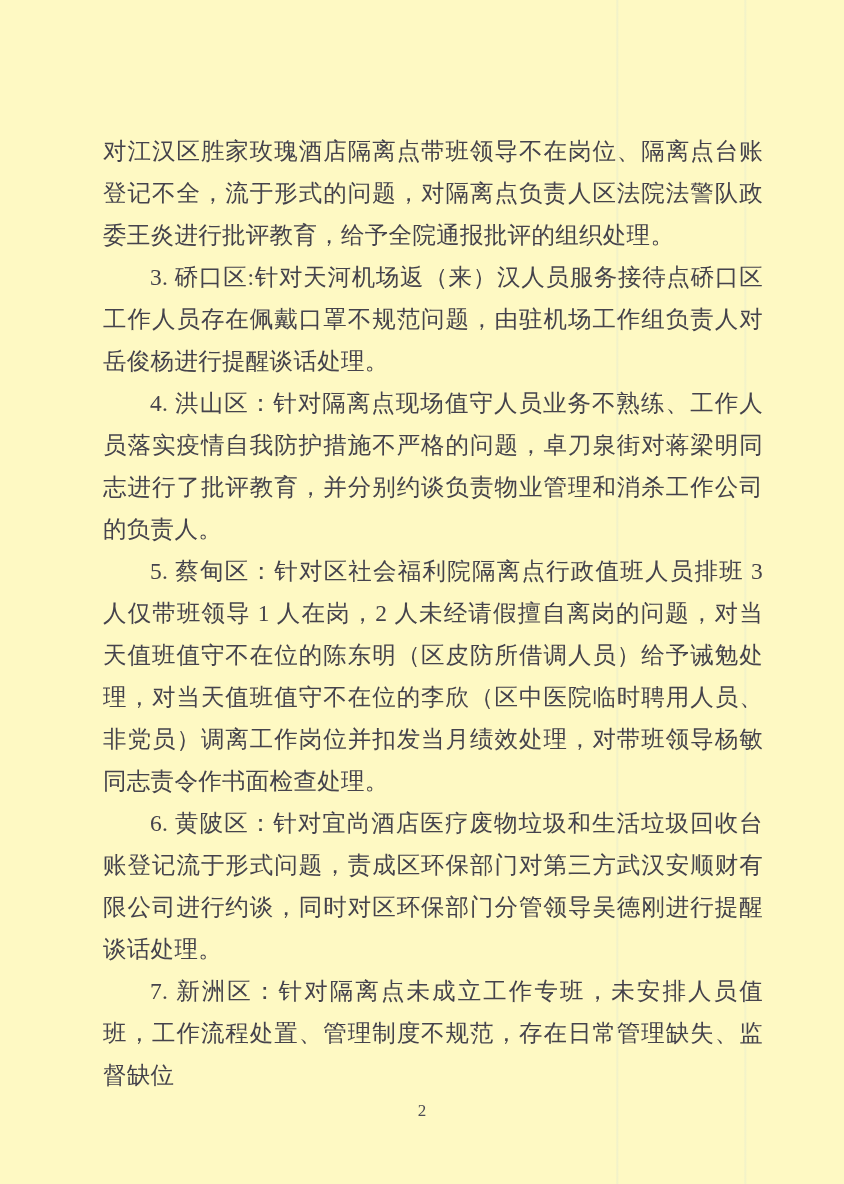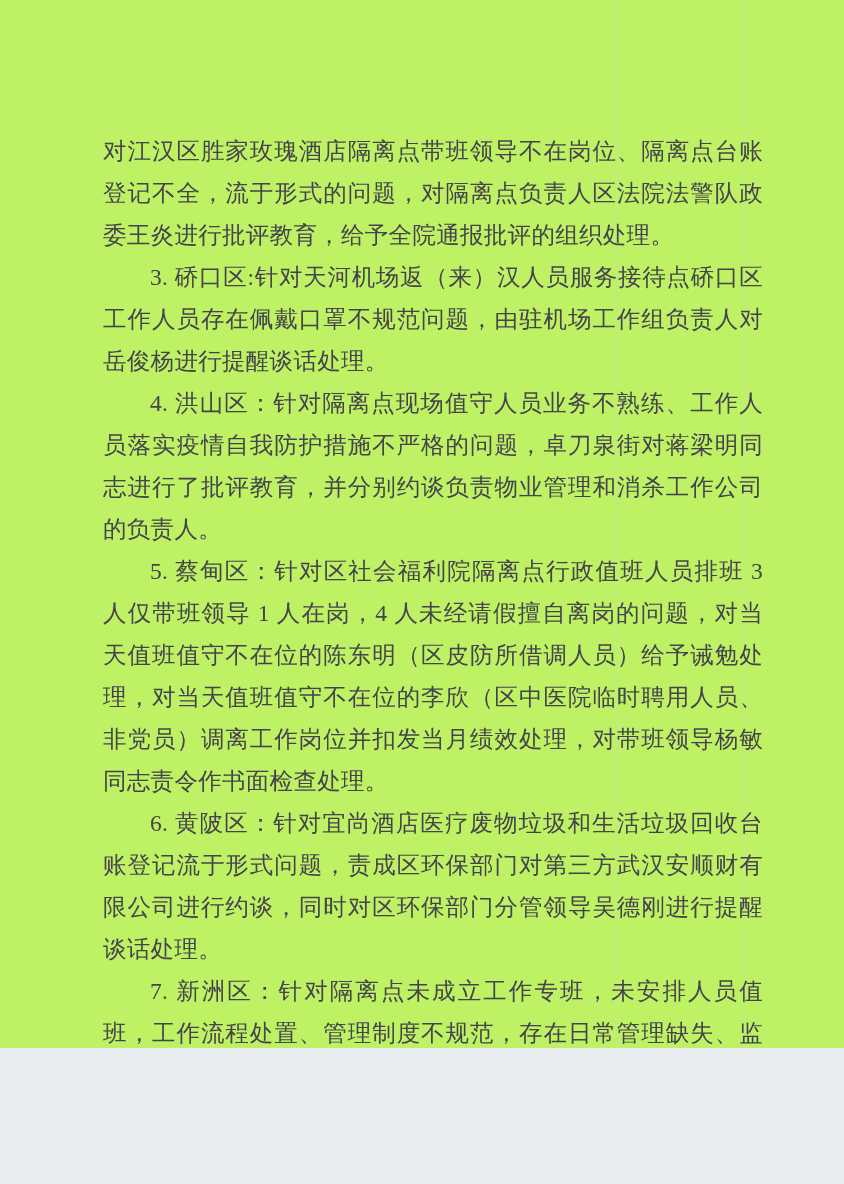--- a/index.html
+++ b/index.html
@@ -3,23 +3,23 @@
 <meta charset="utf-8">
 <style>
   html, body {
     margin: 0;
     padding: 0;
     background: #e8eeef;
   }
   .page {
     position: relative;
     width: 844px;
-    height: 1048px;
+    height: 1184px;
     margin: 0 auto;
-    background: #bef264;
+    background: #fef9c3;
     overflow: hidden;
     font-family: "Liberation Serif", "DejaVu Serif", serif;
   }
   
   .scan-streaks {
     position: absolute;
     inset: 0;
     pointer-events: none;
     background:
       linear-gradient(to right,
@@ -61,19 +61,19 @@
 </head>
 <body>
 
 <div class="page">
   <div class="scan-streaks"></div>
 
   <div class="content">
     <p>对江汉区胜家玫瑰酒店隔离点带班领导不在岗位、隔离点台账登记不全，流于形式的问题，对隔离点负责人区法院法警队政委王炎进行批评教育，给予全院通报批评的组织处理。</p>
     <p class="indent">3. 硚口区:针对天河机场返（来）汉人员服务接待点硚口区工作人员存在佩戴口罩不规范问题，由驻机场工作组负责人对岳俊杨进行提醒谈话处理。</p>
     <p class="indent">4. 洪山区：针对隔离点现场值守人员业务不熟练、工作人员落实疫情自我防护措施不严格的问题，卓刀泉街对蒋梁明同志进行了批评教育，并分别约谈负责物业管理和消杀工作公司的负责人。</p>
-    <p class="indent">5. 蔡甸区：针对区社会福利院隔离点行政值班人员排班 3 人仅带班领导 1 人在岗，4 人未经请假擅自离岗的问题，对当天值班值守不在位的陈东明（区皮防所借调人员）给予诫勉处理，对当天值班值守不在位的李欣（区中医院临时聘用人员、非党员）调离工作岗位并扣发当月绩效处理，对带班领导杨敏同志责令作书面检查处理。</p>
+    <p class="indent">5. 蔡甸区：针对区社会福利院隔离点行政值班人员排班 3 人仅带班领导 1 人在岗，2 人未经请假擅自离岗的问题，对当天值班值守不在位的陈东明（区皮防所借调人员）给予诫勉处理，对当天值班值守不在位的李欣（区中医院临时聘用人员、非党员）调离工作岗位并扣发当月绩效处理，对带班领导杨敏同志责令作书面检查处理。</p>
     <p class="indent">6. 黄陂区：针对宜尚酒店医疗废物垃圾和生活垃圾回收台账登记流于形式问题，责成区环保部门对第三方武汉安顺财有限公司进行约谈，同时对区环保部门分管领导吴德刚进行提醒谈话处理。</p>
     <p class="indent">7. 新洲区：针对隔离点未成立工作专班，未安排人员值班，工作流程处置、管理制度不规范，存在日常管理缺失、监督缺位</p>
   </div>
 
   <div class="page-footer">2</div>
 </div>
 
 </body></html>

